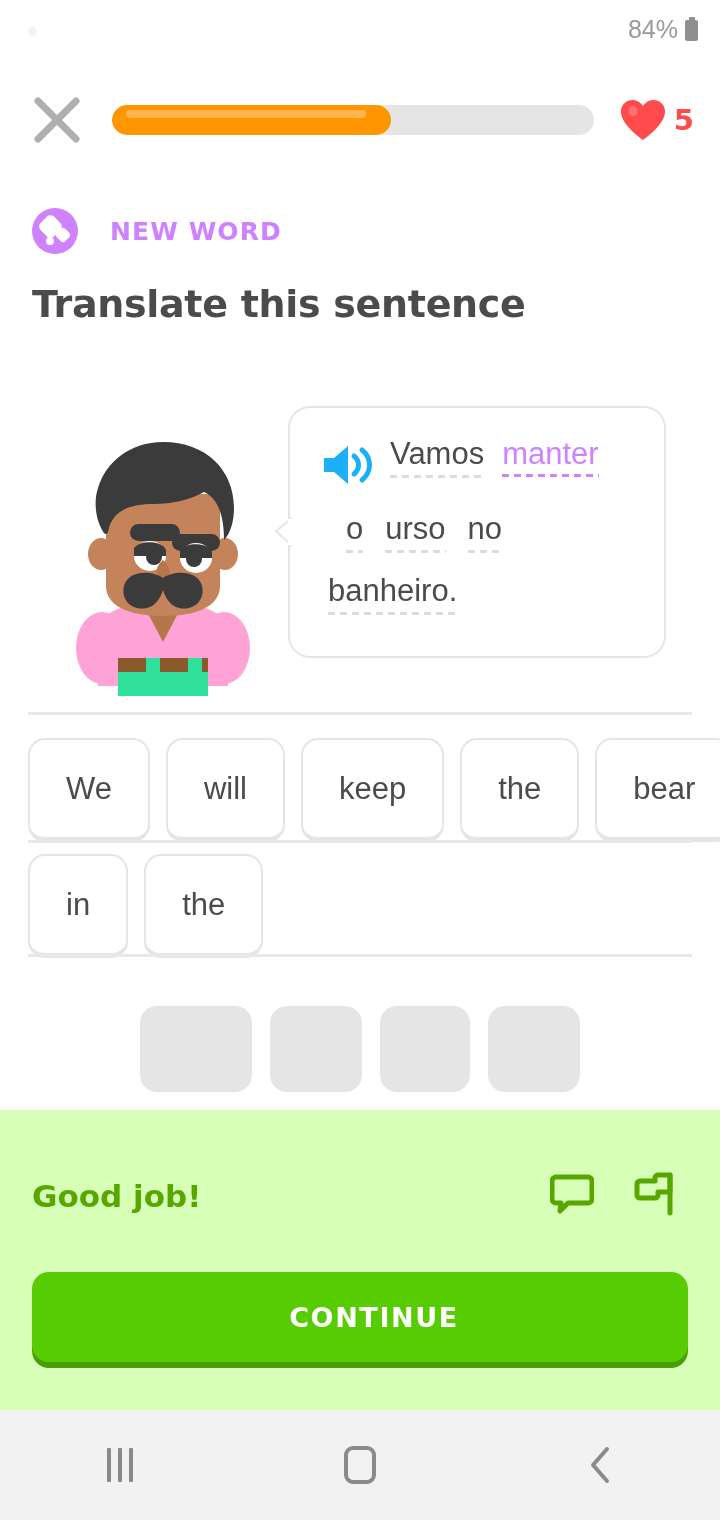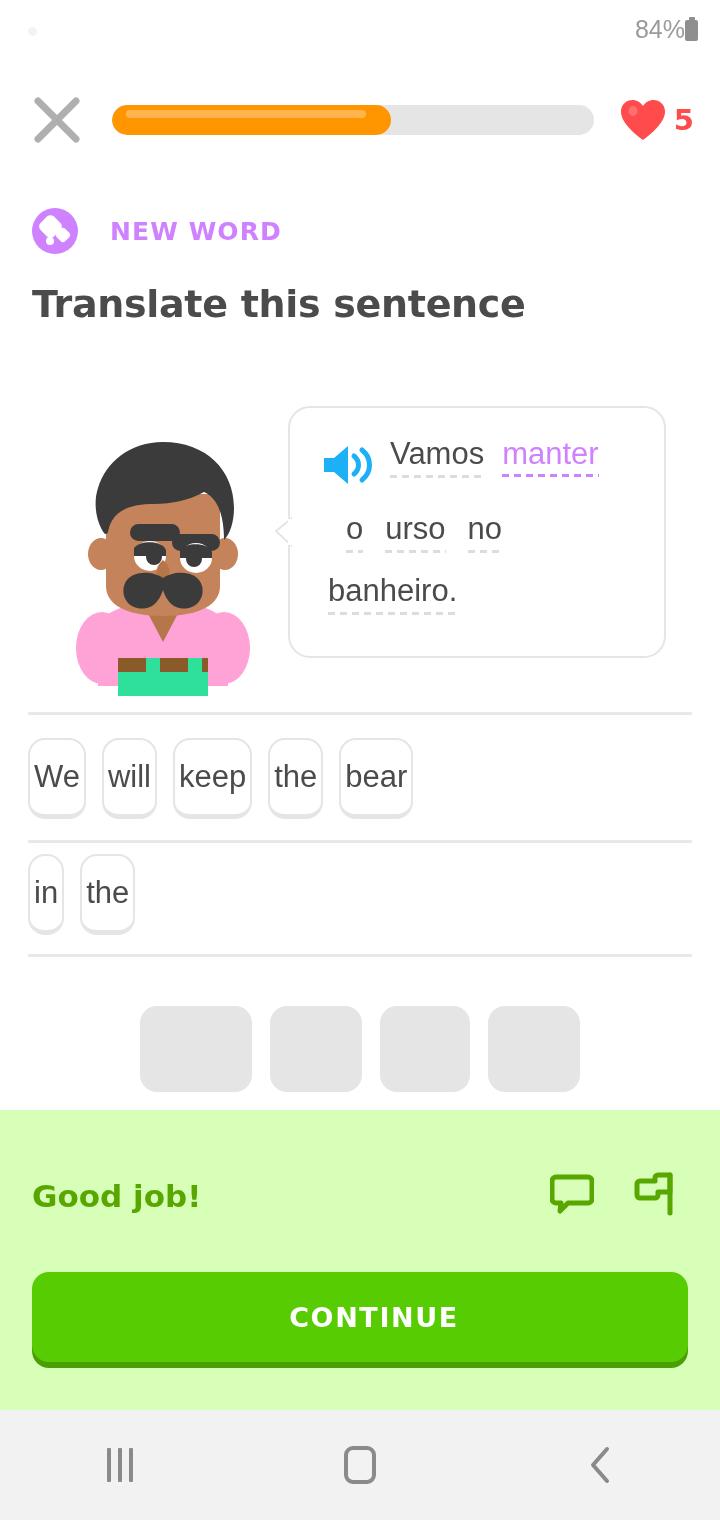--- a/index.html
+++ b/index.html
@@ -15,21 +15,21 @@
   .statusbar{
     position:absolute; top:0; left:0; width:720px; height:58px;
     display:flex; align-items:center; justify-content:space-between;
     padding:0 22px 0 28px;
   }
   .status-dot{
     width:9px;height:9px;border-radius:50%;
     background:#f3f3f3;
     margin-top:4px;
   }
-  .status-right{ display:flex; align-items:center; gap:0; }
+  .status-right{ display:flex; align-items:center; gap:7px; }
   .battery-pct{
     font-size:25px; color:#9a9a9a; letter-spacing:0px;
     font-family:"Liberation Sans", sans-serif;
   }
   .battery-ico{ position:relative; width:13px; height:24px; }
   .battery-ico .body{
     position:absolute; bottom:0; left:0; width:13px; height:21px;
     background:#8f8f8f; border-radius:2px;
   }
   .battery-ico .cap{
@@ -127,23 +127,23 @@
   .bl2{ padding-left:26px; margin-bottom:22px; display:flex; gap:22px; }
   .bl3{ padding-left:8px; }
 
   
   .divider{ position:absolute; left:28px; width:664px; height:3px; background:#e8e8e8; }
 
   
   .tilerow{ position:absolute; left:28px; display:flex; gap:16px; }
   .tile{
     background:#fff; border:2px solid #e5e5e5; border-bottom-width:5px;
-    border-radius:17px; height:81px;
+    border-radius:17px; height:104px;
     display:flex; align-items:center; justify-content:center;
-    padding:0 4px; cursor:pointer;
+    padding:0 36px; cursor:pointer;
   }
   .tile span{
     font-size:31px; color:#4b4b4b;
     font-family:"Liberation Sans", sans-serif;
   }
 
   
   .bankrow{ position:absolute; left:0; width:720px; display:flex; gap:18px; }
   .slot{ background:#e5e5e5; border-radius:17px; height:86px; }
 

